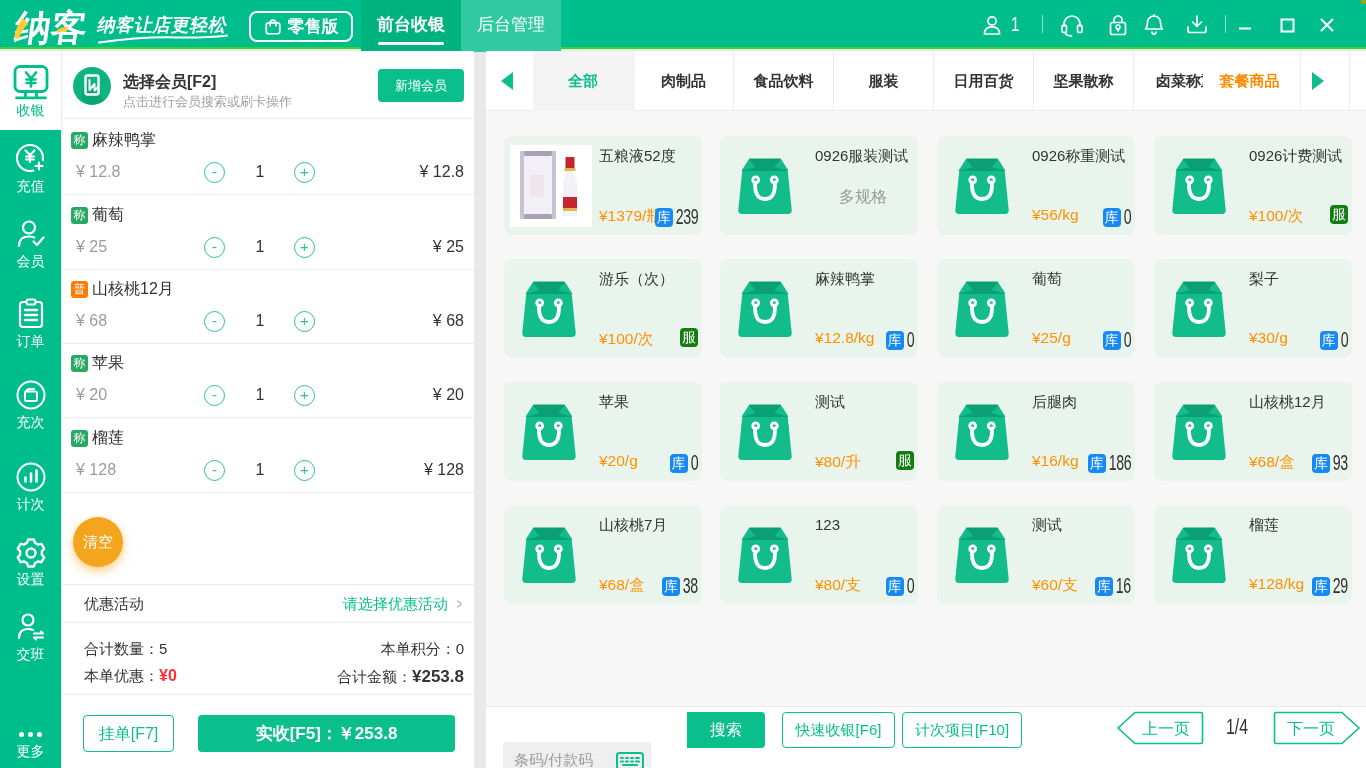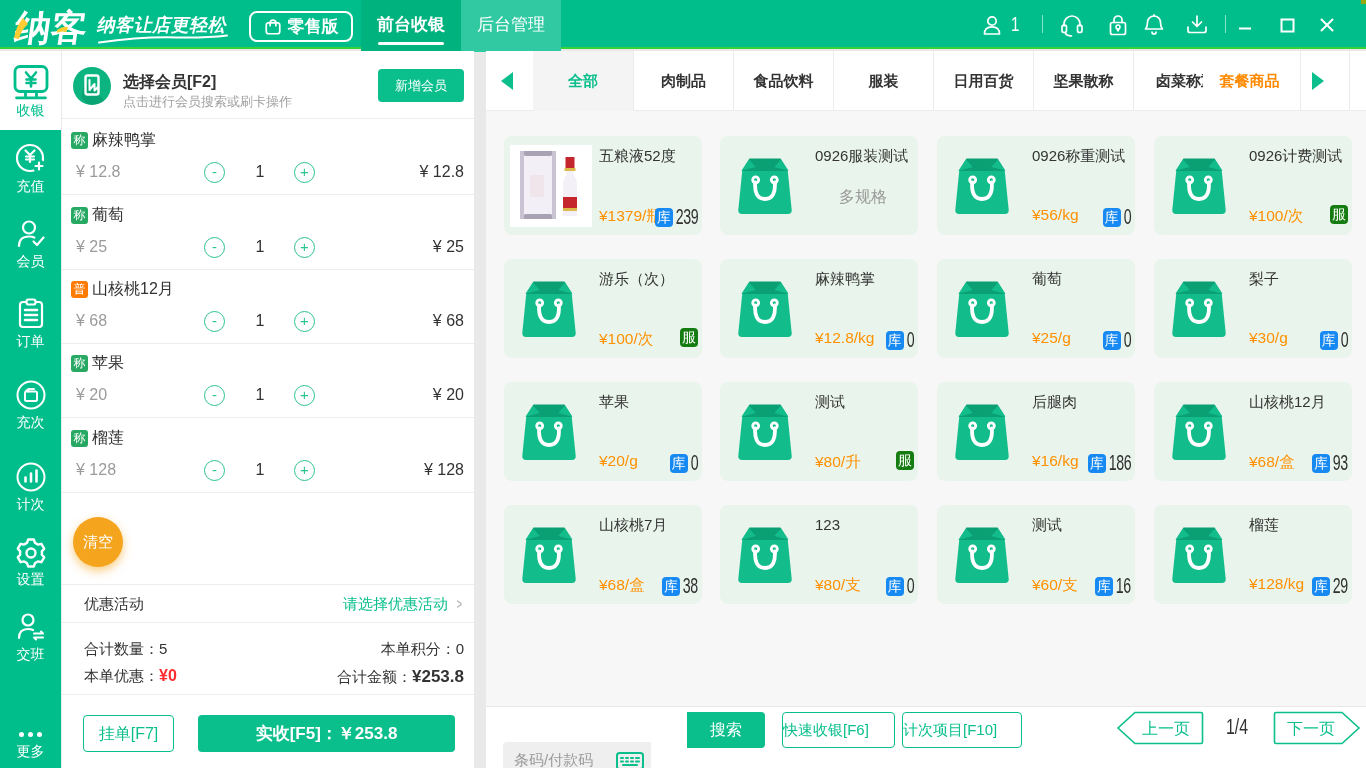--- a/index.html
+++ b/index.html
@@ -75,21 +75,21 @@
 .cspec{position:absolute;left:95px;top:51px;font-size:16px;color:#999;margin-left:24px;}
 .cprice{position:absolute;left:95px;top:70px;font-size:15.5px;color:#ff9000;white-space:nowrap;}
 .cstock{position:absolute;right:4px;top:69px;display:flex;align-items:center;}
 .bku{display:inline-block;width:18px;height:19px;background:#1789f2;border-radius:4px;color:#fff;font-size:14px;text-align:center;line-height:19px;}
 .bfu{display:inline-block;width:18px;height:19px;background:#157c12;border-radius:4px;color:#fff;font-size:14px;text-align:center;line-height:19px;}
 .bnum{display:inline-block;font-size:21.5px;color:#2f2f2f;margin-left:2px;background:#e9f5ec;padding-left:1px;transform:scaleX(0.66);transform-origin:0 50%;letter-spacing:-0.5px;}
 .botbar{position:absolute;left:0;top:655px;width:880px;height:62px;background:#fff;border-top:1px solid #e8e8e8;}
 .sinput{position:absolute;left:17px;top:5px;width:148px;height:36px;background:#efefef;border-radius:4px 0 0 4px;font-size:15px;color:#9b9b9b;line-height:36px;padding-left:11px;margin-top:30px;}
 .kbd{position:absolute;right:7px;top:7px;}
 .sbtn{position:absolute;left:201px;top:5px;width:78px;height:36px;background:#0abf8c;border-radius:0 4px 4px 0;color:#fff;font-size:16px;text-align:center;line-height:36px;}
-.obtn{position:absolute;top:5px;height:36px;border:1px solid #0abf8c;border-radius:4px;background:#fff;color:#0abf8c;font-size:15px;text-align:left;line-height:34px;}
+.obtn{position:absolute;top:5px;height:36px;border:1px solid #0abf8c;border-radius:4px;background:#fff;color:#0abf8c;font-size:15px;text-align:center;line-height:34px;}
 .pgprev{position:absolute;left:630px;top:4px;}
 .pgnum{position:absolute;left:740px;top:7px;font-size:22px;color:#333;transform:scaleX(0.72);transform-origin:0 50%;}
 .pgnext{position:absolute;left:787px;top:4px;}
 </style></head>
 <body>
 <div id="app">
 <div id="topbar">
 <div class="logo">纳客</div>
 <svg class="logoacc" width="64" height="26" viewBox="0 0 64 26">
         <path d="M2 24 Q4 12 11 4 L16 10 Q9 16 7 25 Z" fill="#fc3"></path>

